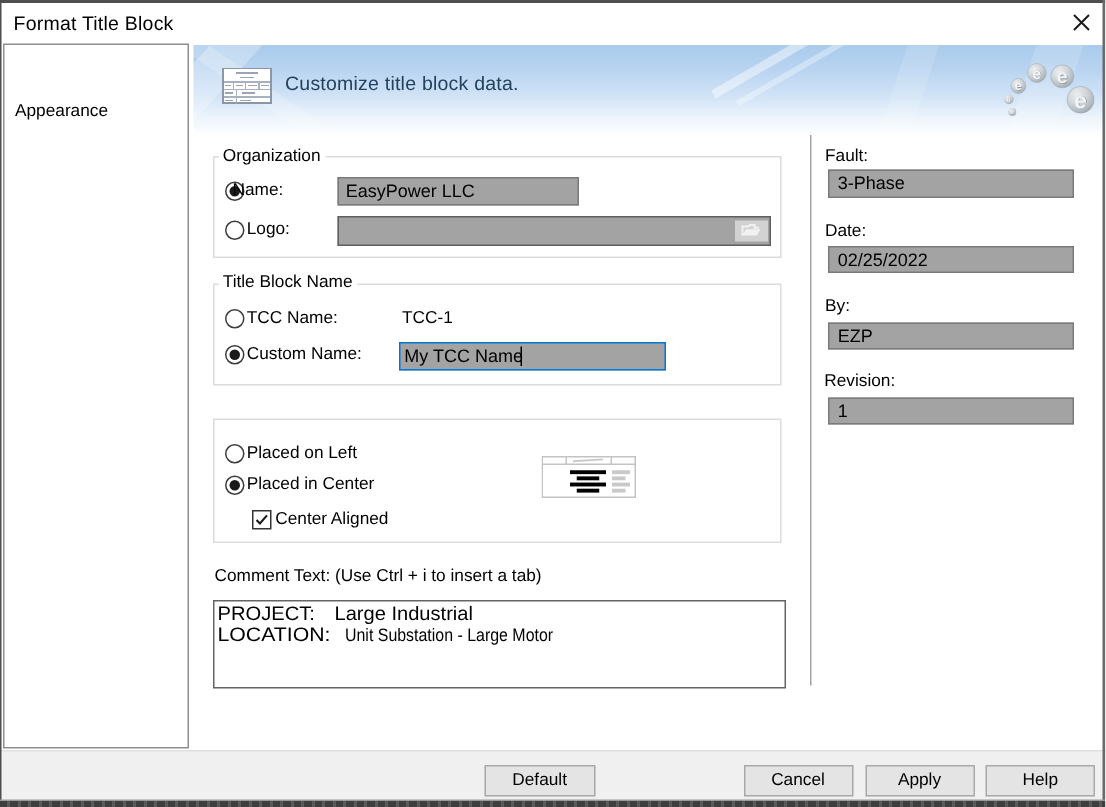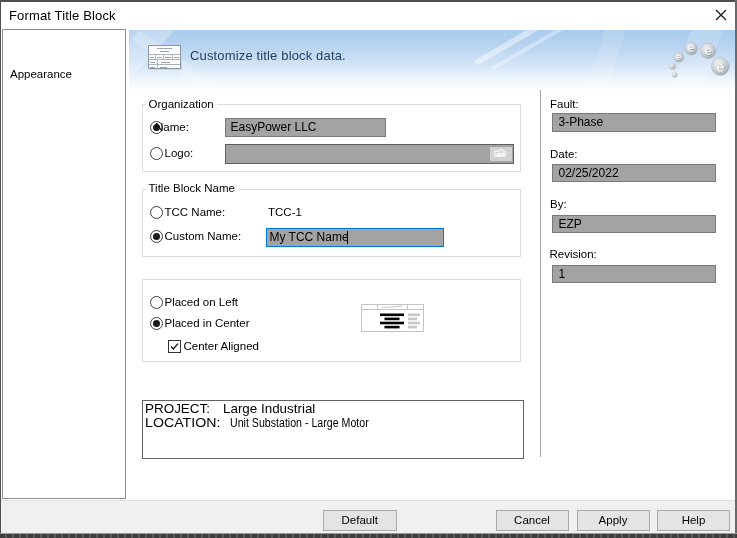--- a/index.html
+++ b/index.html
@@ -154,20 +154,21 @@
       <rect x="23.5" y="21.8" width="15" height="2.6"></rect>
     </g>
     <g fill="#c9c9c9">
       <rect x="47" y="9.5" width="12" height="2.6"></rect>
       <rect x="47" y="13.6" width="9" height="2.6"></rect>
       <rect x="47" y="17.7" width="12" height="2.6"></rect>
       <rect x="47" y="21.8" width="9" height="2.6"></rect>
     </g>
   </svg>
 
+  <div class="lbl" style="left:143px;top:378.2px;">Comment Text: (Use Ctrl + i to insert a tab)</div>
   <div class="abs" style="left:141.5px;top:399.5px;width:382px;height:59px;background:#fff;border:1px solid #646464;box-sizing:border-box;font-size:13px;">
     <span class="abs" style="left:2.5px;top:0.5px;transform-origin:0 0;transform:scaleX(1.034);white-space:nowrap;">PROJECT:</span>
     <span class="abs" style="left:80px;top:0.5px;transform-origin:0 0;transform:scaleX(1.03);white-space:nowrap;">Large Industrial</span>
     <span class="abs" style="left:2.5px;top:14.5px;transform-origin:0 0;transform:scaleX(1.09);white-space:nowrap;">LOCATION:</span>
     <span class="abs" style="left:87.1px;top:15.5px;transform-origin:0 0;transform:scaleX(0.885);white-space:nowrap;font-size:12px;">Unit Substation - Large Motor</span>
   </div>
 
   <div class="lbl" style="left:550px;top:97.6px;">Fault:</div>
   <div class="txtfield" style="left:551.5px;top:113px;width:164px;height:18.5px;">
       <span class="t" style="left:6px;">3-Phase</span>

